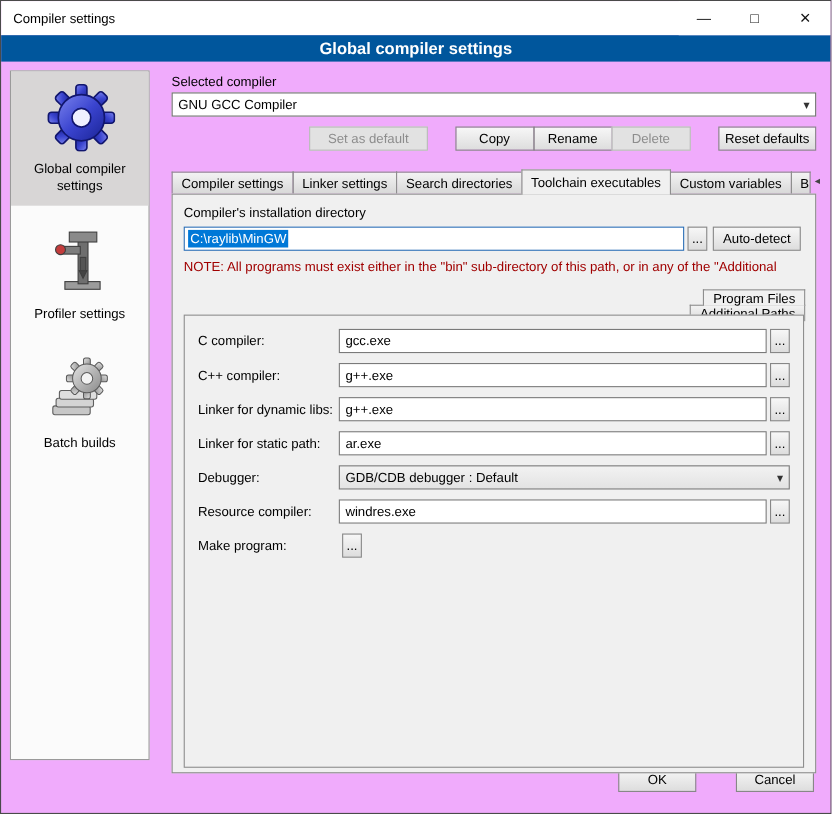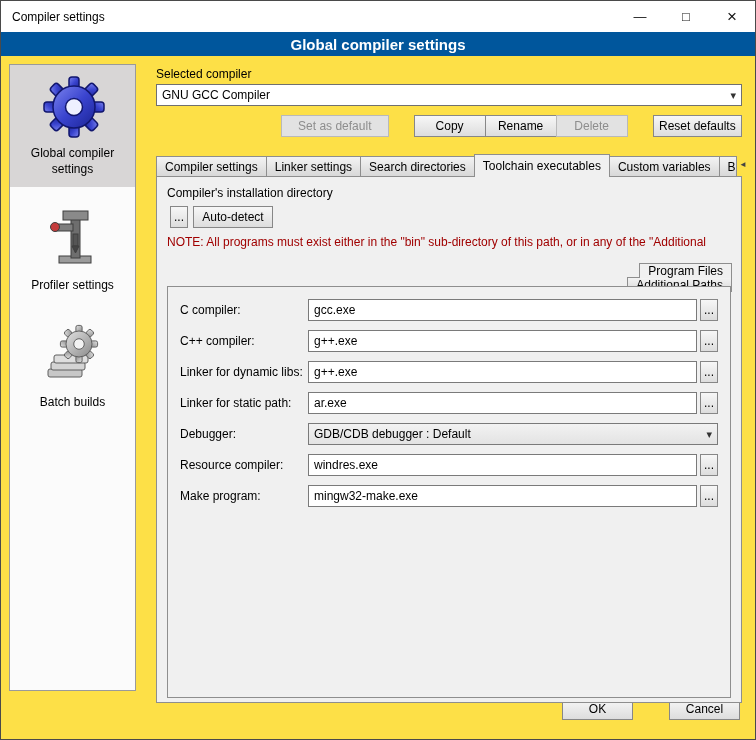--- a/index.html
+++ b/index.html
@@ -6,21 +6,21 @@
   html, body { width: 756px; height: 740px; }
   body {
     font-family: "Liberation Sans", "DejaVu Sans", sans-serif;
     font-size: 12px;
     color: #000;
     background: #f0f0f0;
   }
   .window {
     position: relative;
     width: 756px; height: 740px;
-    background: #fde047;
+    background: #f0abfc;
     border: 1px solid #4a4a4a;
     overflow: hidden;
   }
   
   .titlebar {
     height: 31px; background: #ffffff;
     display: flex; align-items: center;
   }
   .titlebar .title { padding-left: 11px; font-size: 12px; }
   .win-controls { margin-left: auto; display: flex; height: 100%; }
@@ -284,20 +284,23 @@
         <div class="tab-scroll">
           <span>►</span>
         </div>
       </div>
     </div>
 
     <div class="tab-panel">
       <div class="caption">Compiler's installation directory</div>
 
       <div class="install-row">
+        <div class="dir-input">
+          <span class="sel">C:\raylib\MinGW</span>
+        </div>
         <div class="btn mini-btn">
           <span>...</span>
         </div>
         <div class="btn autodetect">
           <span>Auto-detect</span>
         </div>
       </div>
 
       <div class="note">NOTE: All programs must exist either in the "bin" sub-directory of this path, or in any of the "Additional</div>
 
@@ -365,23 +368,20 @@
           <div class="finput">
             <span>windres.exe</span>
           </div>
           <div class="btn mini-btn">
             <span>...</span>
           </div>
         </div>
 
         <div class="frow">
           <span class="flabel">Make program:</span>
-          <div class="finput">
-            <span>mingw32-make.exe</span>
-          </div>
           <div class="btn mini-btn">
             <span>...</span>
           </div>
         </div>
 
       </div>
     </div>
   </div>
 
   <div class="footer">

